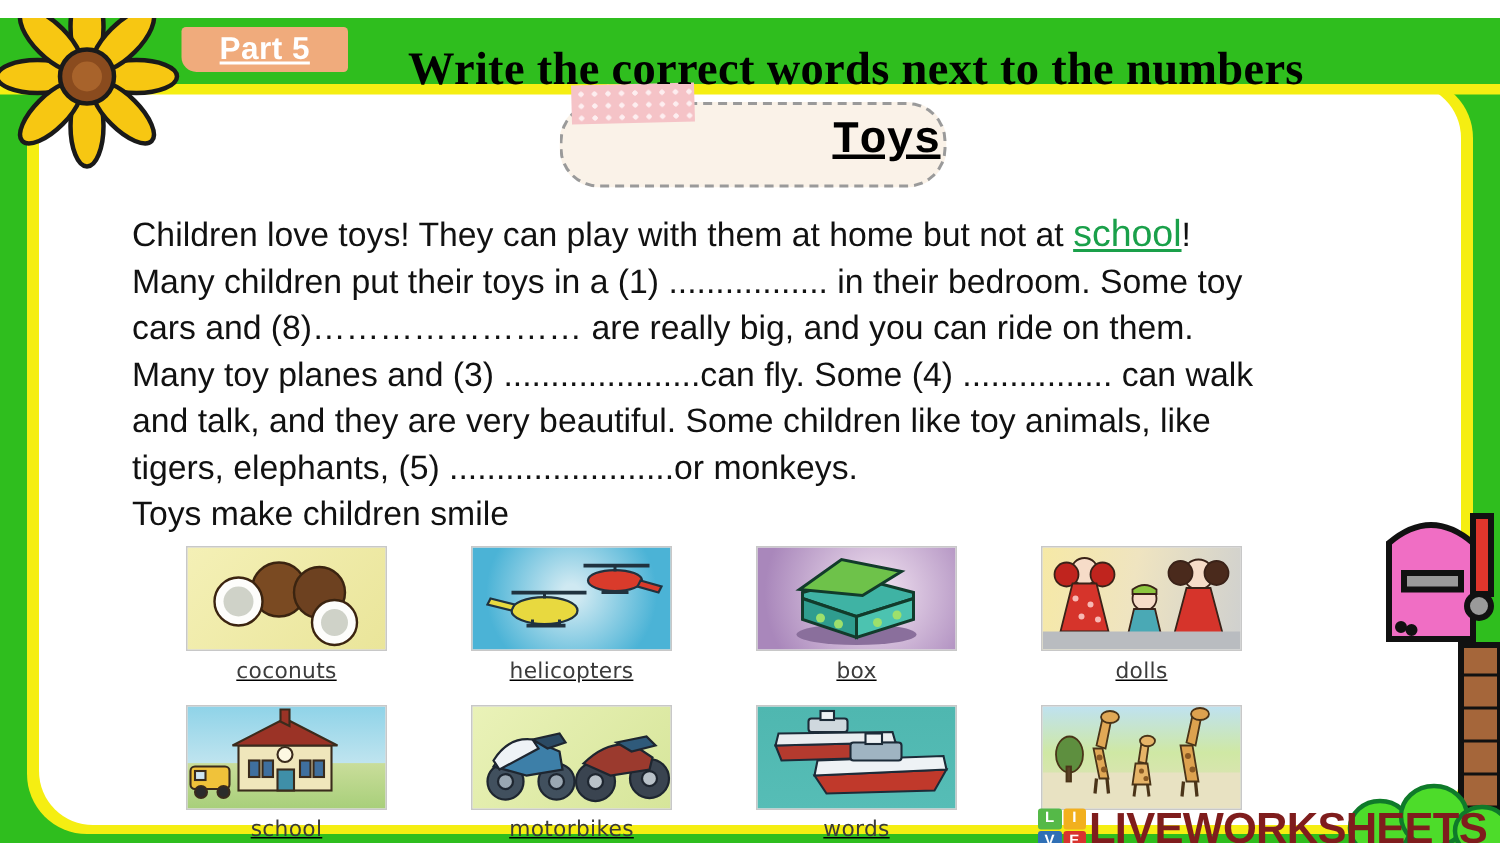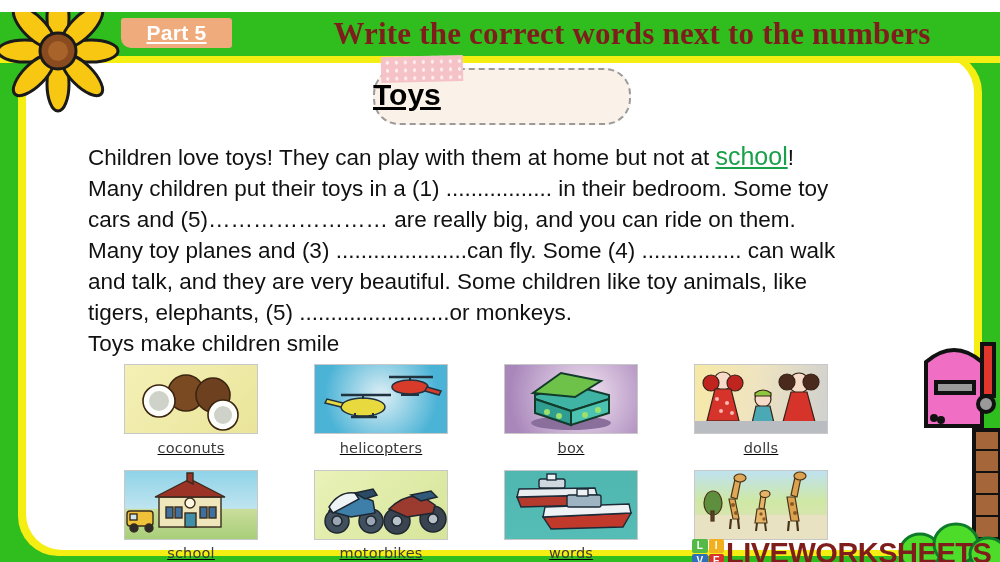--- a/index.html
+++ b/index.html
@@ -70,27 +70,27 @@
     line-height: 30px;
     font-size: 21px;
     font-weight: bold;
     color: #ffffff;
     text-decoration: underline;
     font-family: "Liberation Sans", sans-serif;
     letter-spacing: 0.3px;
   }
   #header-title {
     position: absolute;
-    left: 272px; top: 4px;
+    left: 272px; top: 16px;
     width: 720px;
-    text-align: center;
+    text-align: left;
     font-family: "Liberation Serif", serif;
     font-size: 31px;
     font-weight: bold;
-    color: #7f1d1d;
+    color: #000000;
     letter-spacing: 0.2px;
     white-space: nowrap;
     z-index: 7;
   }
 
   
   #flower {
     position: absolute;
     left: -6px; top: -16px;
     width: 130px; height: 120px;
@@ -104,23 +104,23 @@
     width: 254px; height: 53px;
     background: #faf2e8;
     border: 2px dashed #9a9a9a;
     border-radius: 26px;
     z-index: 5;
   }
   #title-label-text {
     position: absolute;
     left: 373px; top: 60px;
     width: 254px;
-    text-align: left;
+    text-align: right;
     line-height: 45px;
-    font-family: Liberation Sans, sans-serif;
+    font-family: Liberation Mono, monospace;
     font-size: 30px;
     font-weight: bold;
     color: #000000;
     text-decoration: underline;
     z-index: 6;
   }
   #washi-tape {
     position: absolute;
     left: 381px; top: 44px;
     width: 82px; height: 26px;
@@ -272,21 +272,21 @@
   </svg>
 
   <div id="title-label"></div>
   <div id="washi-tape">
       <div class="dots"></div>
     </div>
   <div id="title-label-text">Toys</div>
 
   <div id="passage"><span>Children love toys! They can play with them at home but not at </span><span class="answer">school</span><span>!
 </span><span>Many children put their toys in a (1) ................. in their bedroom. Some toy
-</span><span>cars and (5)…………………… are really big, and you can ride on them.
+</span><span>cars and (8)…………………… are really big, and you can ride on them.
 </span><span>Many toy planes and (3) .....................can fly. Some (4) ................ can walk
 </span><span>and talk, and they are very beautiful. Some children like toy animals, like
 </span><span>tigers, elephants, (5) ........................or monkeys.
 </span><span>Toys make children smile</span></div>
 
   <div id="grid">
 
     <div class="grid-row">
 
       <div class="cell">

